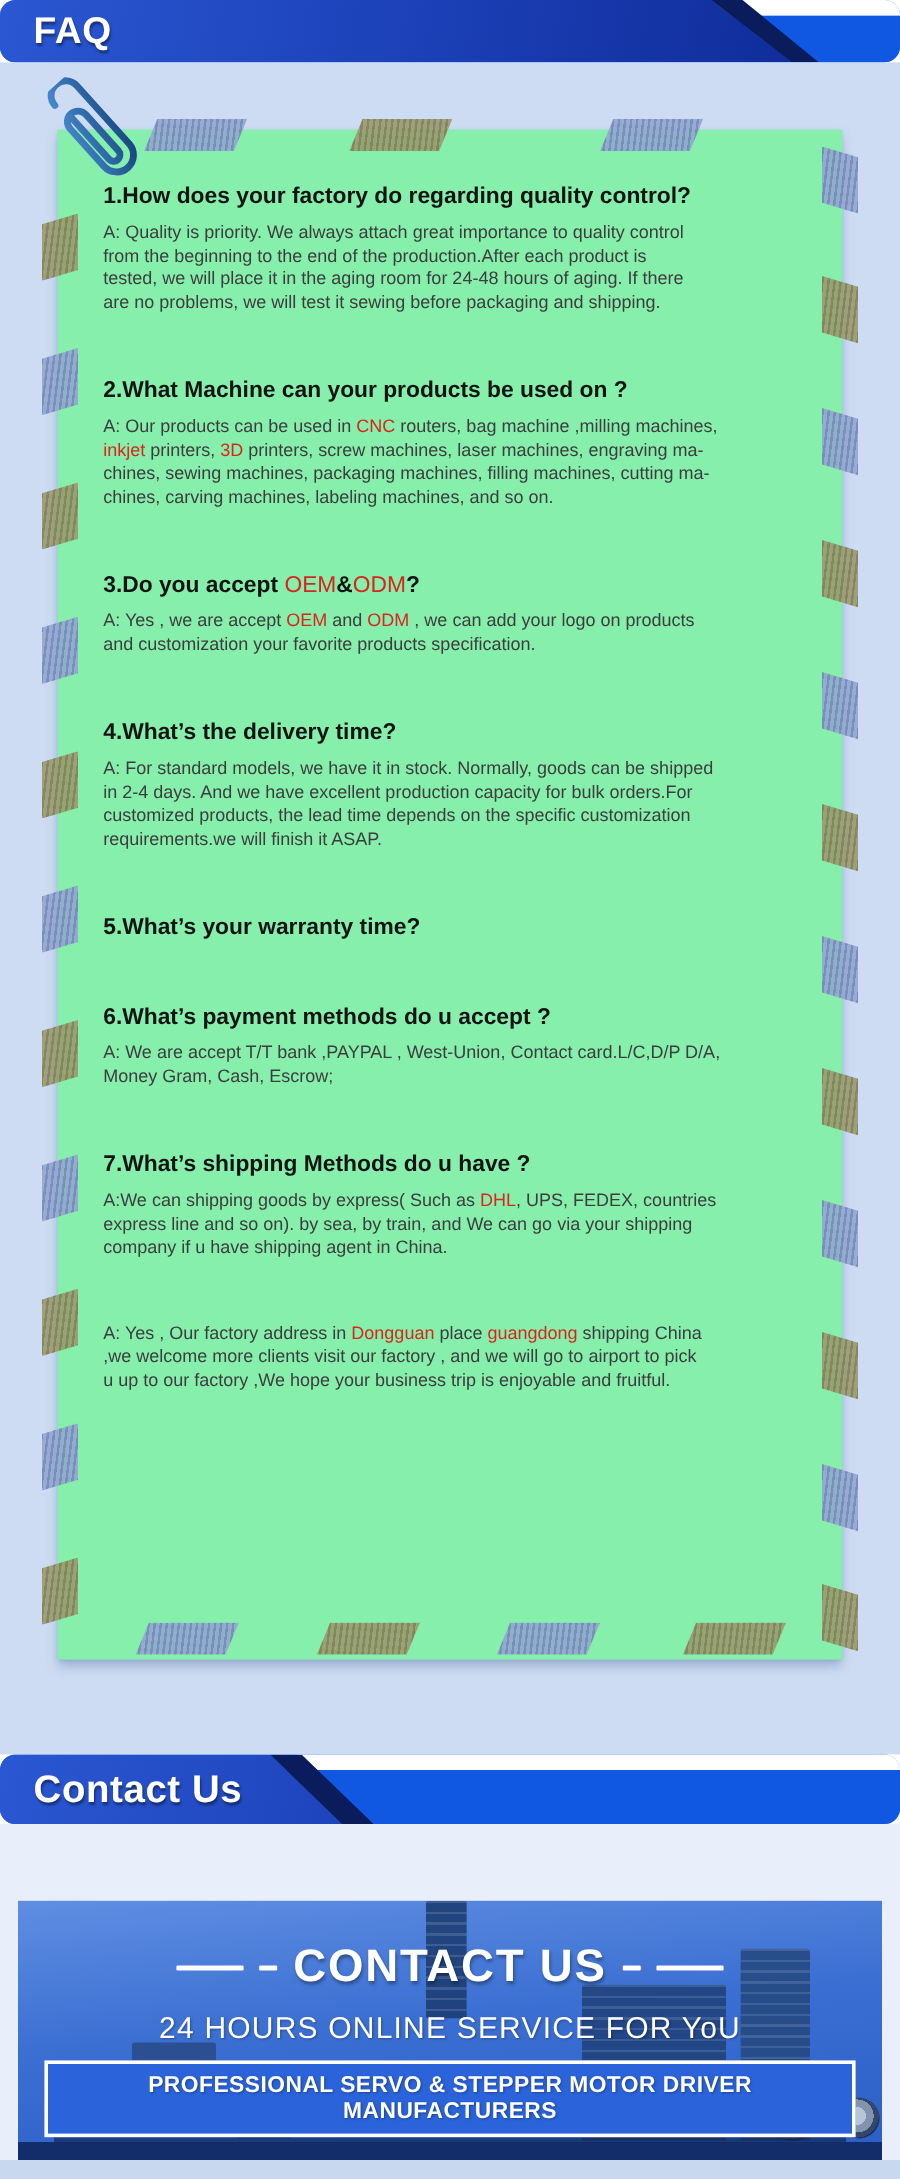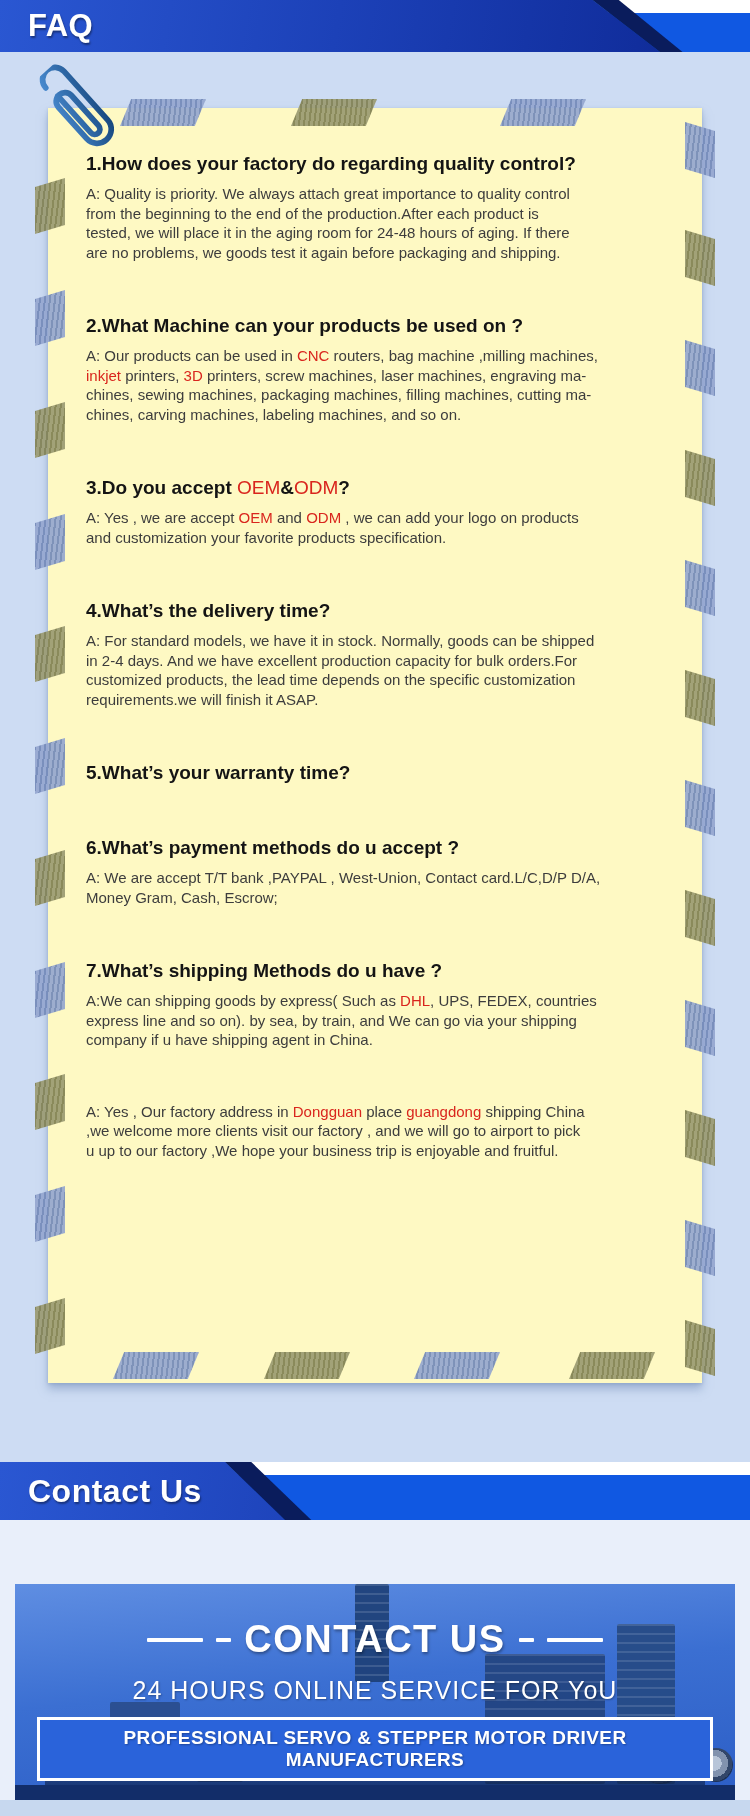--- a/index.html
+++ b/index.html
@@ -1,20 +1,20 @@
 <!DOCTYPE html>
 <html><head>
 <meta charset="utf-8">
 <style>
   html,body{margin:0;padding:0;background:#ffffff;}
   #page{width:750px;height:1816px;margin:0 auto;position:relative;overflow:hidden;
         font-family:"Liberation Sans","DejaVu Sans",sans-serif;}
 
   
-  .ribbon-banner{position:relative;width:750px;overflow:hidden;background:#3b82f6;}
+  .ribbon-banner{position:relative;width:750px;overflow:hidden;background:#3b82f6;border-radius:13px;}
   .ribbon-banner .bar{position:absolute;left:0;right:0;top:13px;bottom:0;background:#1058e2;}
   .ribbon-banner .corner{position:absolute;top:0;right:0;height:13px;background:#ffffff;}
   .ribbon-banner .band{position:absolute;inset:0;
         background:linear-gradient(100deg,#2a57d2 0%,#1c41b8 45%,#112e9d 85%,#0d2488 100%);}
   .ribbon-banner .wedge{position:absolute;inset:0;background:#0a1c5c;}
   .ribbon-banner .banner-title{position:absolute;left:28px;top:0;bottom:0;display:flex;align-items:center;
         color:#ffffff;font-weight:700;letter-spacing:.5px;
         text-shadow:1px 2px 2px rgba(0,0,0,.4);}
   .faq-banner{height:52px;}
   .faq-banner .band{clip-path:polygon(0 0,79% 0,88% 100%,0 100%);}
@@ -22,21 +22,21 @@
   .faq-banner .corner{left:82%;}
   .faq-banner .banner-title{font-size:31px;}
   .contact-banner{height:58px;}
   .contact-banner .band{clip-path:polygon(0 0,30% 0,38% 100%,0 100%);}
   .contact-banner .wedge{clip-path:polygon(30% 0,33.5% 0,41.5% 100%,38% 100%);}
   .contact-banner .corner{left:33%;}
   .contact-banner .banner-title{font-size:32px;}
 
   
   .faq-section{background:#cddcf3;padding:56px 0 79px;position:relative;}
-  .faq-card{position:relative;width:654px;margin-left:48px;min-height:1275px;background:#fef9c3;
+  .faq-card{position:relative;width:654px;margin-left:48px;min-height:1275px;background:#86efac;
         box-shadow:0 6px 9px rgba(116,142,184,.55),0 1px 3px rgba(116,142,184,.4);
         box-sizing:border-box;padding:44px 40px 0 38px;}
   .faq-item{margin-bottom:52px;}
   .faq-question{font-size:19px;line-height:23px;font-weight:600;color:#141414;margin-bottom:9px;}
   .faq-answer{font-size:15px;line-height:19.5px;color:#3d3d3d;}
   .red{color:#d9251d;font-weight:400;}
 
   
   .tape{position:absolute;opacity:.92;}
   .tape.v{width:30px;height:56px;}
@@ -98,21 +98,21 @@
           <linearGradient id="clipGrad" x1="0" y1="0" x2="1" y2="1">
             <stop offset="0" stop-color="#4b8ed4"></stop>
               <stop offset="1" stop-color="#16477e"></stop>
           </linearGradient>
         </defs>
         <path d="M20 14 A14 14 0 0 1 48 14 L48 88 A16 16 0 0 1 16 88 L16 40 A10 10 0 0 1 36 40 L36 86 A6 6 0 0 1 24 86 L24 30" fill="none" stroke="url(#clipGrad)" stroke-width="6.5" stroke-linecap="round"></path>
       </svg>
       <div id="faq-list">
   <div class="faq-item">
     <div class="faq-question"><span>1.How does your factory do regarding quality control?</span></div>
-    <div class="faq-answer"><span>A: Quality is priority. We always attach great importance to quality control</span><br><span>from the beginning to the end of the production.After each product is</span><br><span>tested, we will place it in the aging room for 24-48 hours of aging. If there</span><br><span>are no problems, we goods test it again before packaging and shipping.</span></div>
+    <div class="faq-answer"><span>A: Quality is priority. We always attach great importance to quality control</span><br><span>from the beginning to the end of the production.After each product is</span><br><span>tested, we will place it in the aging room for 24-48 hours of aging. If there</span><br><span>are no problems, we will test it sewing before packaging and shipping.</span></div>
   </div>
 
   <div class="faq-item">
     <div class="faq-question"><span>2.What Machine can your products be used on ?</span></div>
     <div class="faq-answer"><span>A: Our products can be used in </span><span class="red">CNC</span><span> routers, bag machine ,milling machines,</span><br><span class="red">inkjet</span><span> printers, </span><span class="red">3D</span><span> printers, screw machines, laser machines, engraving ma-</span><br><span>chines, sewing machines, packaging machines, filling machines, cutting ma-</span><br><span>chines, carving machines, labeling machines, and so on.</span></div>
   </div>
 
   <div class="faq-item">
     <div class="faq-question"><span>3.Do you accept </span><span class="red">OEM</span><span>&amp;</span><span class="red">ODM</span><span>?</span></div>
     <div class="faq-answer"><span>A: Yes , we are accept </span><span class="red">OEM</span><span> and </span><span class="red">ODM</span><span> , we can add your logo on products</span><br><span>and customization your favorite products specification.</span></div>

